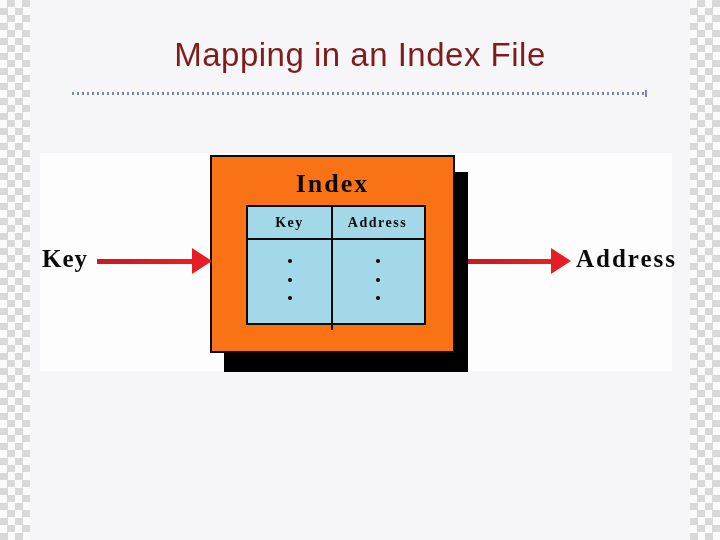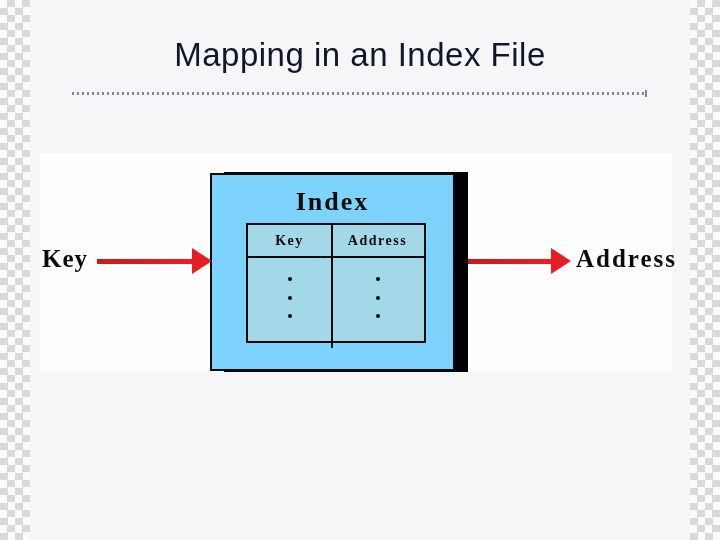--- a/index.html
+++ b/index.html
@@ -8,36 +8,36 @@
 
   
   .checker{position:absolute;top:0;height:540px;width:30px;
     background:repeating-conic-gradient(#d9d9d9 0% 25%, #fbfbfb 0% 50%);
     background-size:15px 15px;}
   .checker.left{left:0;}
   .checker.right{right:0;}
 
   
   .title{position:absolute;left:30px;right:30px;top:36px;text-align:center;
-    font-size:33px;letter-spacing:0.5px;color:#0f172a;font-weight:400;}
+    font-size:33px;letter-spacing:0.5px;color:#7f1d1d;font-weight:400;}
 
   
   .rule{position:absolute;left:72px;top:92px;width:572px;height:3px;
     background:repeating-linear-gradient(90deg,#7b86a8 0 2px,transparent 2px 5px);}
   .rule-endcap{position:absolute;left:645px;top:90px;width:2px;height:7px;background:#7b86a8;}
 
   
   .canvas{position:absolute;left:40px;top:153px;width:632px;height:218px;background:#fdfdfd;}
 
   
   .shadow{position:absolute;left:184px;top:19px;width:244px;height:200px;background:#000;}
 
   
   .index-box{position:absolute;left:170px;top:2px;width:241px;height:194px;
-    background:#7dd3fc;border:2px solid #0a0a0a;margin-top:18px;}
+    background:#f97316;border:2px solid #0a0a0a;}
   .index-title{margin-top:12px;text-align:center;font-family:"Liberation Serif",serif;
     font-weight:bold;font-size:26px;letter-spacing:2px;color:#0a0a0a;}
 
   .index-table{position:absolute;left:34px;top:48px;width:176px;height:116px;
     background:#a2d8e7;border:2px solid #0a0a0a;}
   .thead{display:flex;height:31px;border-bottom:2px solid #0a0a0a;}
   .th{flex:0 0 auto;display:flex;align-items:center;justify-content:center;
     font-family:"Liberation Serif",serif;font-weight:bold;font-size:14px;
     letter-spacing:1.5px;color:#0a0a0a;}
   .th.key{width:83px;}

